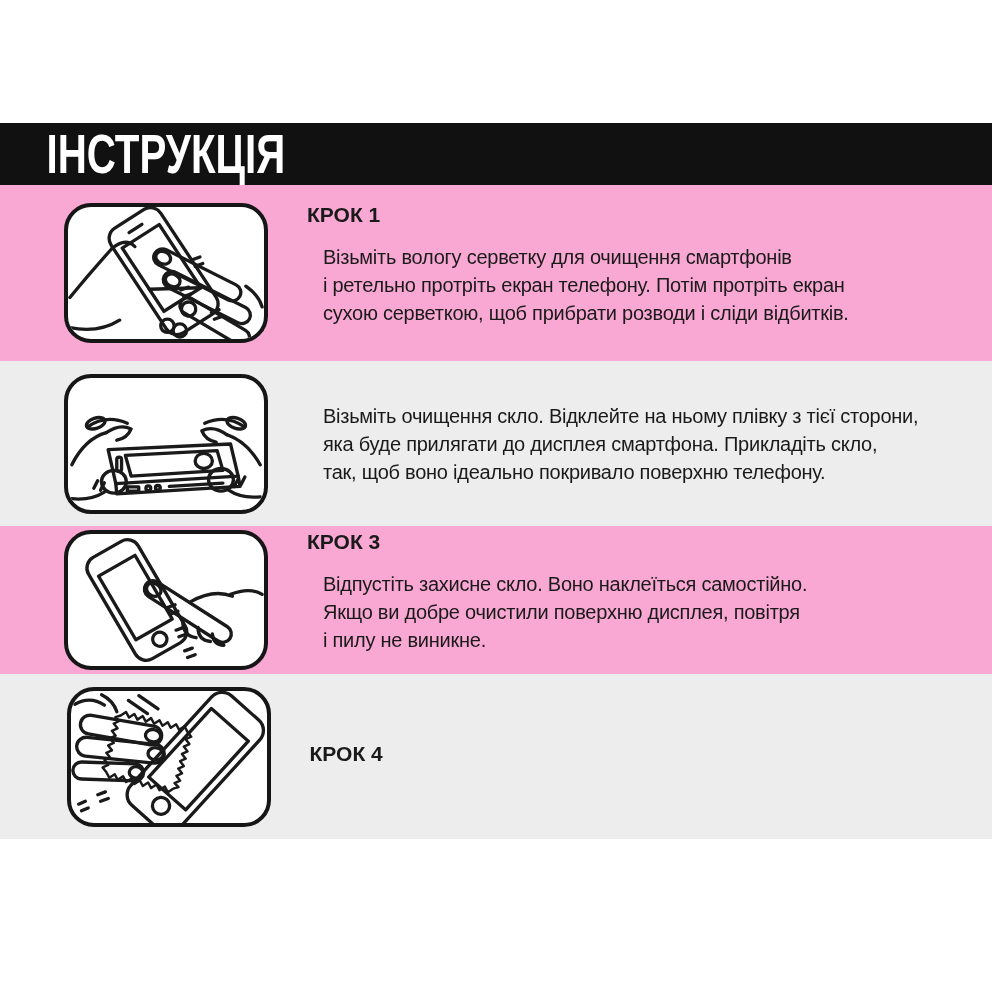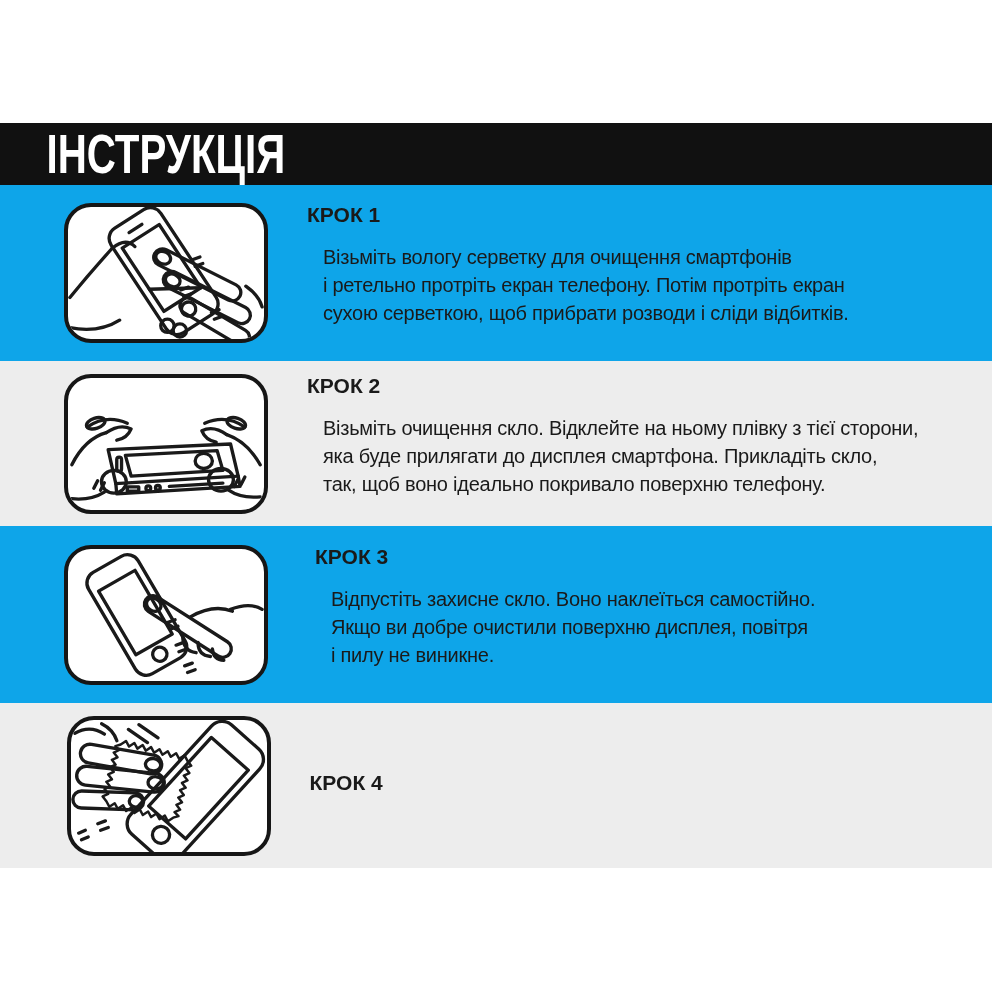--- a/index.html
+++ b/index.html
@@ -12,23 +12,23 @@
   .banner{
     height:62px;background:#111111;
     display:flex;align-items:center;justify-content:flex-start;
   }
   .banner-title{
     color:#ffffff;font-size:56px;font-weight:bold;line-height:1;
     letter-spacing:0px;display:inline-block;transform:scale(0.72,1);
     white-space:nowrap;
   }
   .step-row{display:flex;align-items:center;padding-left:64px;box-sizing:border-box;}
-  .row-white{background:#0ea5e9;}
+  .row-white{background:#f9a8d4;}
   .row-gray{background:#ededed;}
-  .h1{height:176px;} .h2{height:165px;} .h3{height:177px;gap:8px;} .h4{height:165px;justify-content:center;}
+  .h1{height:176px;} .h2{height:165px;} .h3{height:148px;} .h4{height:165px;justify-content:center;}
   .illus{
     width:196px;height:132px;flex:none;display:block;
     border:4px solid #161616;border-radius:27px;background:#ffffff;
   }
   svg.illus *{fill:none;stroke:#1a1a1a;stroke-width:3.5;stroke-linecap:round;stroke-linejoin:round;}
   svg.illus .thin{stroke-width:2.6;}
   .step-text{margin-left:39px;width:680px;}
   .step-title{font-size:21px;font-weight:bold;margin:0 0 5px 0;line-height:24px;}
   .step-body{
     font-size:20px;line-height:28px;margin:16px;
@@ -119,21 +119,20 @@
       <path d="M166,60 q-14,-10 -26,-4 q4,10 15,12"></path>
       <path d="M185,52 q-20,-14 -42,-4"></path>
       <ellipse cx="176" cy="48" rx="10" ry="5.5" transform="rotate(18 176 48)"></ellipse>
     </g>
     <g class="thin">
       <path d="M27,117 l4,-8 M34,119 l4,-8"></path>
       <path d="M174,115 l4,-8 M181,113 l4,-8"></path>
     </g>
   </svg>
   <div class="step-text">
-    <p class="step-title">КРОК 2</p>
     <p class="step-body">Візьміть очищення скло. Відклейте на ньому плівку з тієї сторони,
 яка буде прилягати до дисплея смартфона. Прикладіть скло,
 так, щоб воно ідеально покривало поверхню телефону.</p>
   </div>
 </div>
 
 <div class="step-row row-white h3">
   <svg class="illus" viewBox="0 0 205 140" preserveAspectRatio="none">
     <g transform="translate(72,70) rotate(-30)">
       <rect x="-30" y="-62" width="60" height="124" rx="13"></rect>

